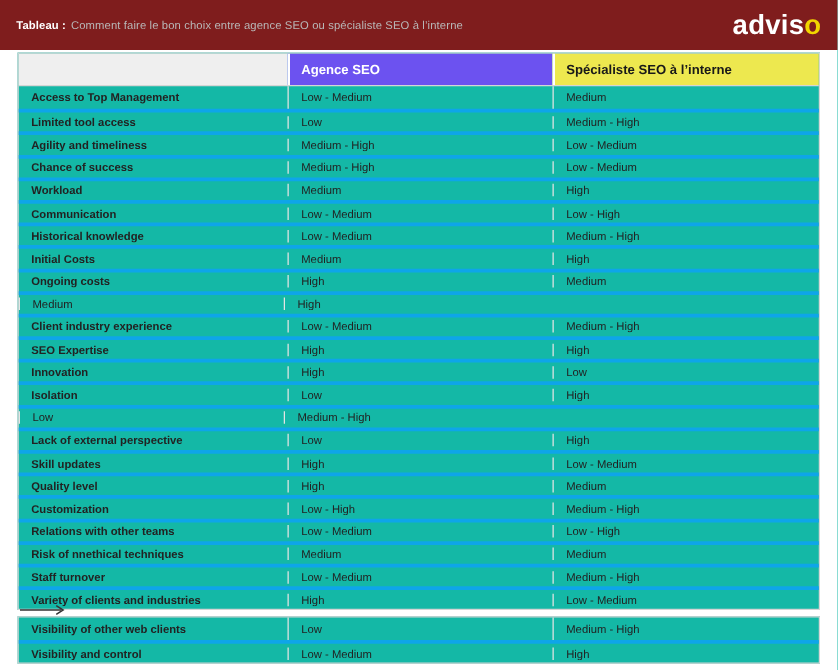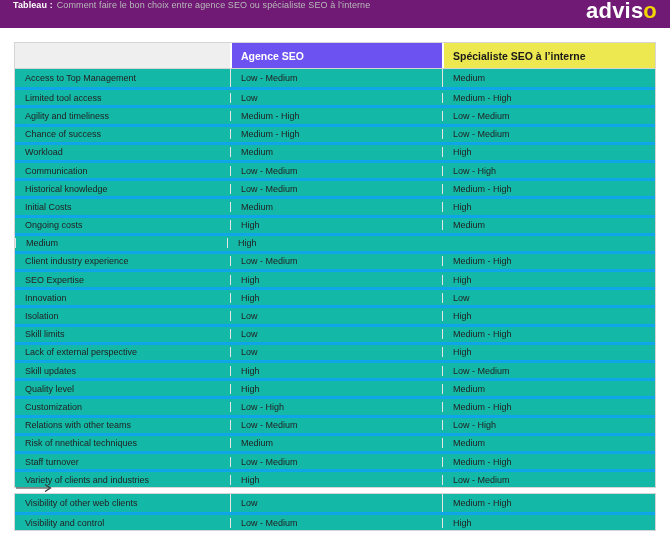--- a/index.html
+++ b/index.html
@@ -3,22 +3,22 @@
 <meta charset="utf-8">
 <style>
   html,body{margin:0;padding:0;}
   body{
     width:670px;height:536px;position:relative;overflow:hidden;
     background:#ffffff;font-family:"Liberation Sans",sans-serif;
   }
 
   
   .topbar{
-    position:absolute;left:0;top:0;width:670px;height:28px;
-    background:#701a75;display:flex;
+    position:absolute;left:0;top:0;width:670px;height:40px;
+    background:#7f1d1d;display:flex;align-items:center;
     justify-content:space-between;padding:0 13px;box-sizing:border-box;
   }
   .topbar-title{font-size:9px;color:#B9B9B9;white-space:nowrap;letter-spacing:.1px;}
   .title-label{color:#FFFFFF;font-weight:bold;margin-right:4px;}
   .logo{font-size:22px;font-weight:bold;color:#FFFFFF;letter-spacing:.2px;line-height:1;}
   .logo .accent{color:#F2D600;}
 
   
   .tbl{
     position:absolute;left:14px;width:642px;box-sizing:border-box;
@@ -31,21 +31,21 @@
   .th{box-sizing:border-box;display:flex;align-items:center;
       padding-left:9px;font-size:10.5px;font-weight:bold;}
   .th-empty{width:215px;background:#EFEFEF;}
   .th-agency{width:212px;background:#6C52F0;color:#FFFFFF;border-left:2px solid #FFFFFF;}
   .th-inhouse{width:213px;background:#EDE84F;color:#191919;border-left:2px solid #FFFFFF;text-align:center;}
 
   .tr{display:flex;height:18.2px;box-sizing:border-box;}
   .tbody .tr + .tr{border-top:3px solid #0ea5e9;align-items:center;}
   .td{box-sizing:border-box;display:flex;align-items:center;
       padding-left:10px;font-size:9px;color:#222222;white-space:nowrap;overflow:hidden;}
-  .td-criterion{width:215px;}
+  .td-criterion{width:215px;font-weight:bold;}
   .td-agency{width:212px;border-left:1px solid #E4E4E4;}
   .td-inhouse{width:213px;border-left:1px solid #E4E4E4;}
 
   
   .row-pointer{
     position:absolute;left:15px;top:483px;width:40px;height:10px;z-index:3;
   }
 </style>
 </head>
 <body>
@@ -129,21 +129,20 @@
     <div class="td td-criterion">Innovation</div>
     <div class="td td-agency">High</div>
     <div class="td td-inhouse">Low</div>
   </div>
       <div class="tr">
     <div class="td td-criterion">Isolation</div>
     <div class="td td-agency">Low</div>
     <div class="td td-inhouse">High</div>
   </div>
       <div class="tr">
-    <div class="td td-criterion">Skill limits</div>
     <div class="td td-agency">Low</div>
     <div class="td td-inhouse">Medium - High</div>
   </div>
       <div class="tr">
     <div class="td td-criterion">Lack of external perspective</div>
     <div class="td td-agency">Low</div>
     <div class="td td-inhouse">High</div>
   </div>
       <div class="tr">
     <div class="td td-criterion">Skill updates</div>

